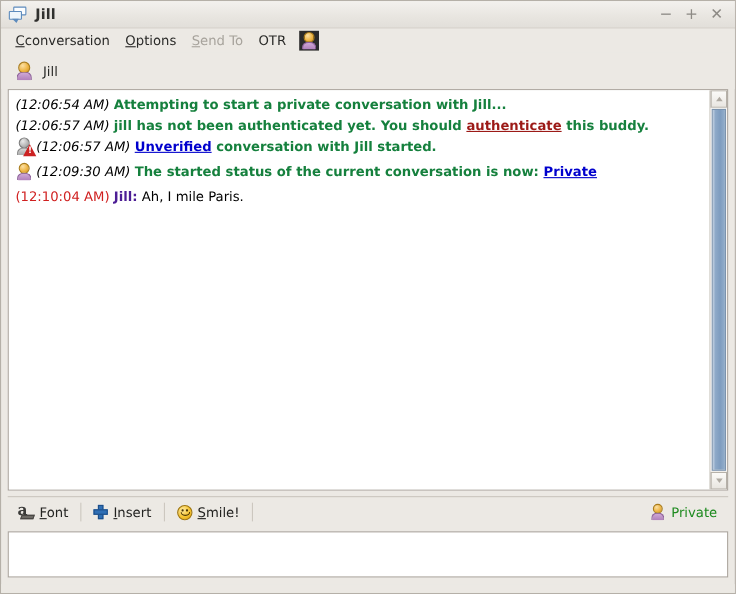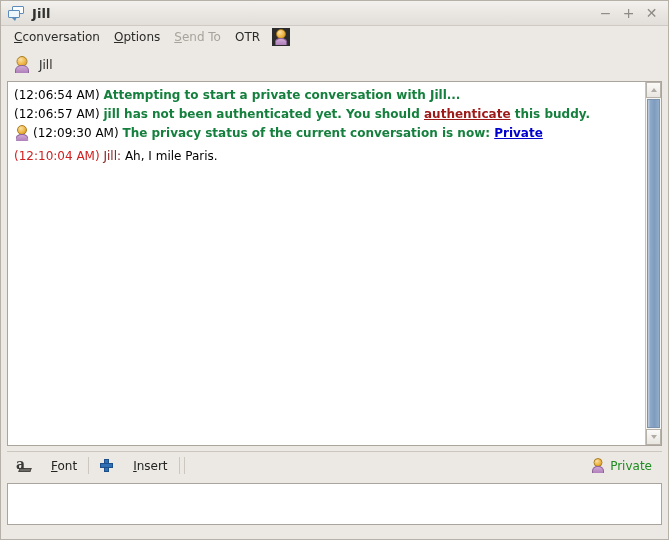--- a/index.html
+++ b/index.html
@@ -208,42 +208,42 @@
     overflow: hidden;
     background: #ffffff;
   }
   .msg {
     line-height: 17px;
     font-size: 12px;
     padding: 1px 0;
     display: block;
     white-space: nowrap;
   }
-  .msg .ts { color: #000000; }
+  .msg .ts { color: #000000; font-style: italic; }
   .msg .sys { font-weight: bold; color: #15803d; }
   .msg .icon-inline {
     display: inline-block;
     vertical-align: -4px;
     margin-right: 4px;
     position: relative;
   }
   a.link-blue {
     color: #0000cd;
     font-weight: bold;
     text-decoration: underline;
     cursor: pointer;
   }
   a.link-red {
     color: #9c1a17;
     font-weight: bold;
     text-decoration: underline;
     cursor: pointer;
   }
   .msg.incoming .ts-red { color: #d02020; }
-  .msg.incoming .nick { color: #7f1d1d; font-weight: normal; }
+  .msg.incoming .nick { color: #4c1d95; font-weight: bold; }
   .msg.incoming .body-txt { color: #000000; }
 
   
   .sb {
     width: 16px;
     min-width: 16px;
     background: #f4f2ef;
     border-left: 1px solid #c8c3bb;
     display: flex;
     flex-direction: column;
@@ -287,21 +287,21 @@
     min-height: 28px;
     margin: 5px 6px 0 6px;
     border-top: 1px solid #cbc6be;
     display: flex;
     align-items: center;
     box-sizing: border-box;
   }
   .tbtn {
     display: flex;
     align-items: center;
-    gap: 20px;
+    gap: 5px;
     padding: 3px 9px;
     font-size: 12px;
     color: #232321;
     cursor: default;
     white-space: nowrap;
   }
   .tbtn.disabled { color: #a7a39c; }
   .tsep {
     width: 1px;
     height: 17px;
@@ -471,26 +471,32 @@
       <div class="msg">
         <span class="ts">(12:06:54 AM)</span>
         <span class="sys">Attempting to start a private conversation with Jill...</span>
       </div>
 
       <div class="msg">
         <span class="ts">(12:06:57 AM)</span>
         <span class="sys">jill has not been authenticated yet.  You should </span><a class="link-red">authenticate</a><span class="sys"> this buddy.</span>
       </div>
 
+      <div class="msg">
+        <span class="icon-inline">
+          <span class="buddy gray s16"><span class="head"></span><span class="body"></span><span class="warn-overlay"></span></span>
+        </span><span class="ts">(12:06:57 AM)</span>
+        <a class="link-blue">Unverified</a><span class="sys"> conversation with Jill started.</span>
+      </div>
 
       <div class="msg">
         <span class="icon-inline">
           <span class="buddy s16"><span class="head"></span><span class="body"></span></span>
         </span><span class="ts">(12:09:30 AM)</span>
-        <span class="sys">The privacy status of the current conversation is now: </span><a class="link-blue">Private</a>
+        <span class="sys">The started status of the current conversation is now: </span><a class="link-blue">Private</a>
       </div>
 
       <div class="msg incoming">
         <span class="ts-red">(12:10:04 AM)</span>
         <span class="nick">Jill:</span>
         <span class="body-txt">Ah, I mile Paris.</span>
       </div>
 
     </div>
 
@@ -511,20 +517,28 @@
     <div class="tbtn">
       <span class="ico-font"></span>
       <span><u>F</u>ont</span>
     </div>
     <div class="tsep"></div>
     <div class="tbtn">
       <span class="ico-plus"></span>
       <span><u>I</u>nsert</span>
     </div>
     <div class="tsep"></div>
+    <div class="tbtn">
+      <span class="ico-smile">
+          <span class="eye l"></span>
+          <span class="eye r"></span>
+          <span class="mouth"></span>
+        </span>
+      <span><u>S</u>mile!</span>
+    </div>
     <div class="tsep"></div>
     <div class="spacer"></div>
     <div class="status-right" style="color: rgb(31, 139, 32);">
       <span class="buddy s14">
           <span class="head"></span>
           <span class="body"></span>
         </span>
       <span>Private</span>
     </div>
   </div>

